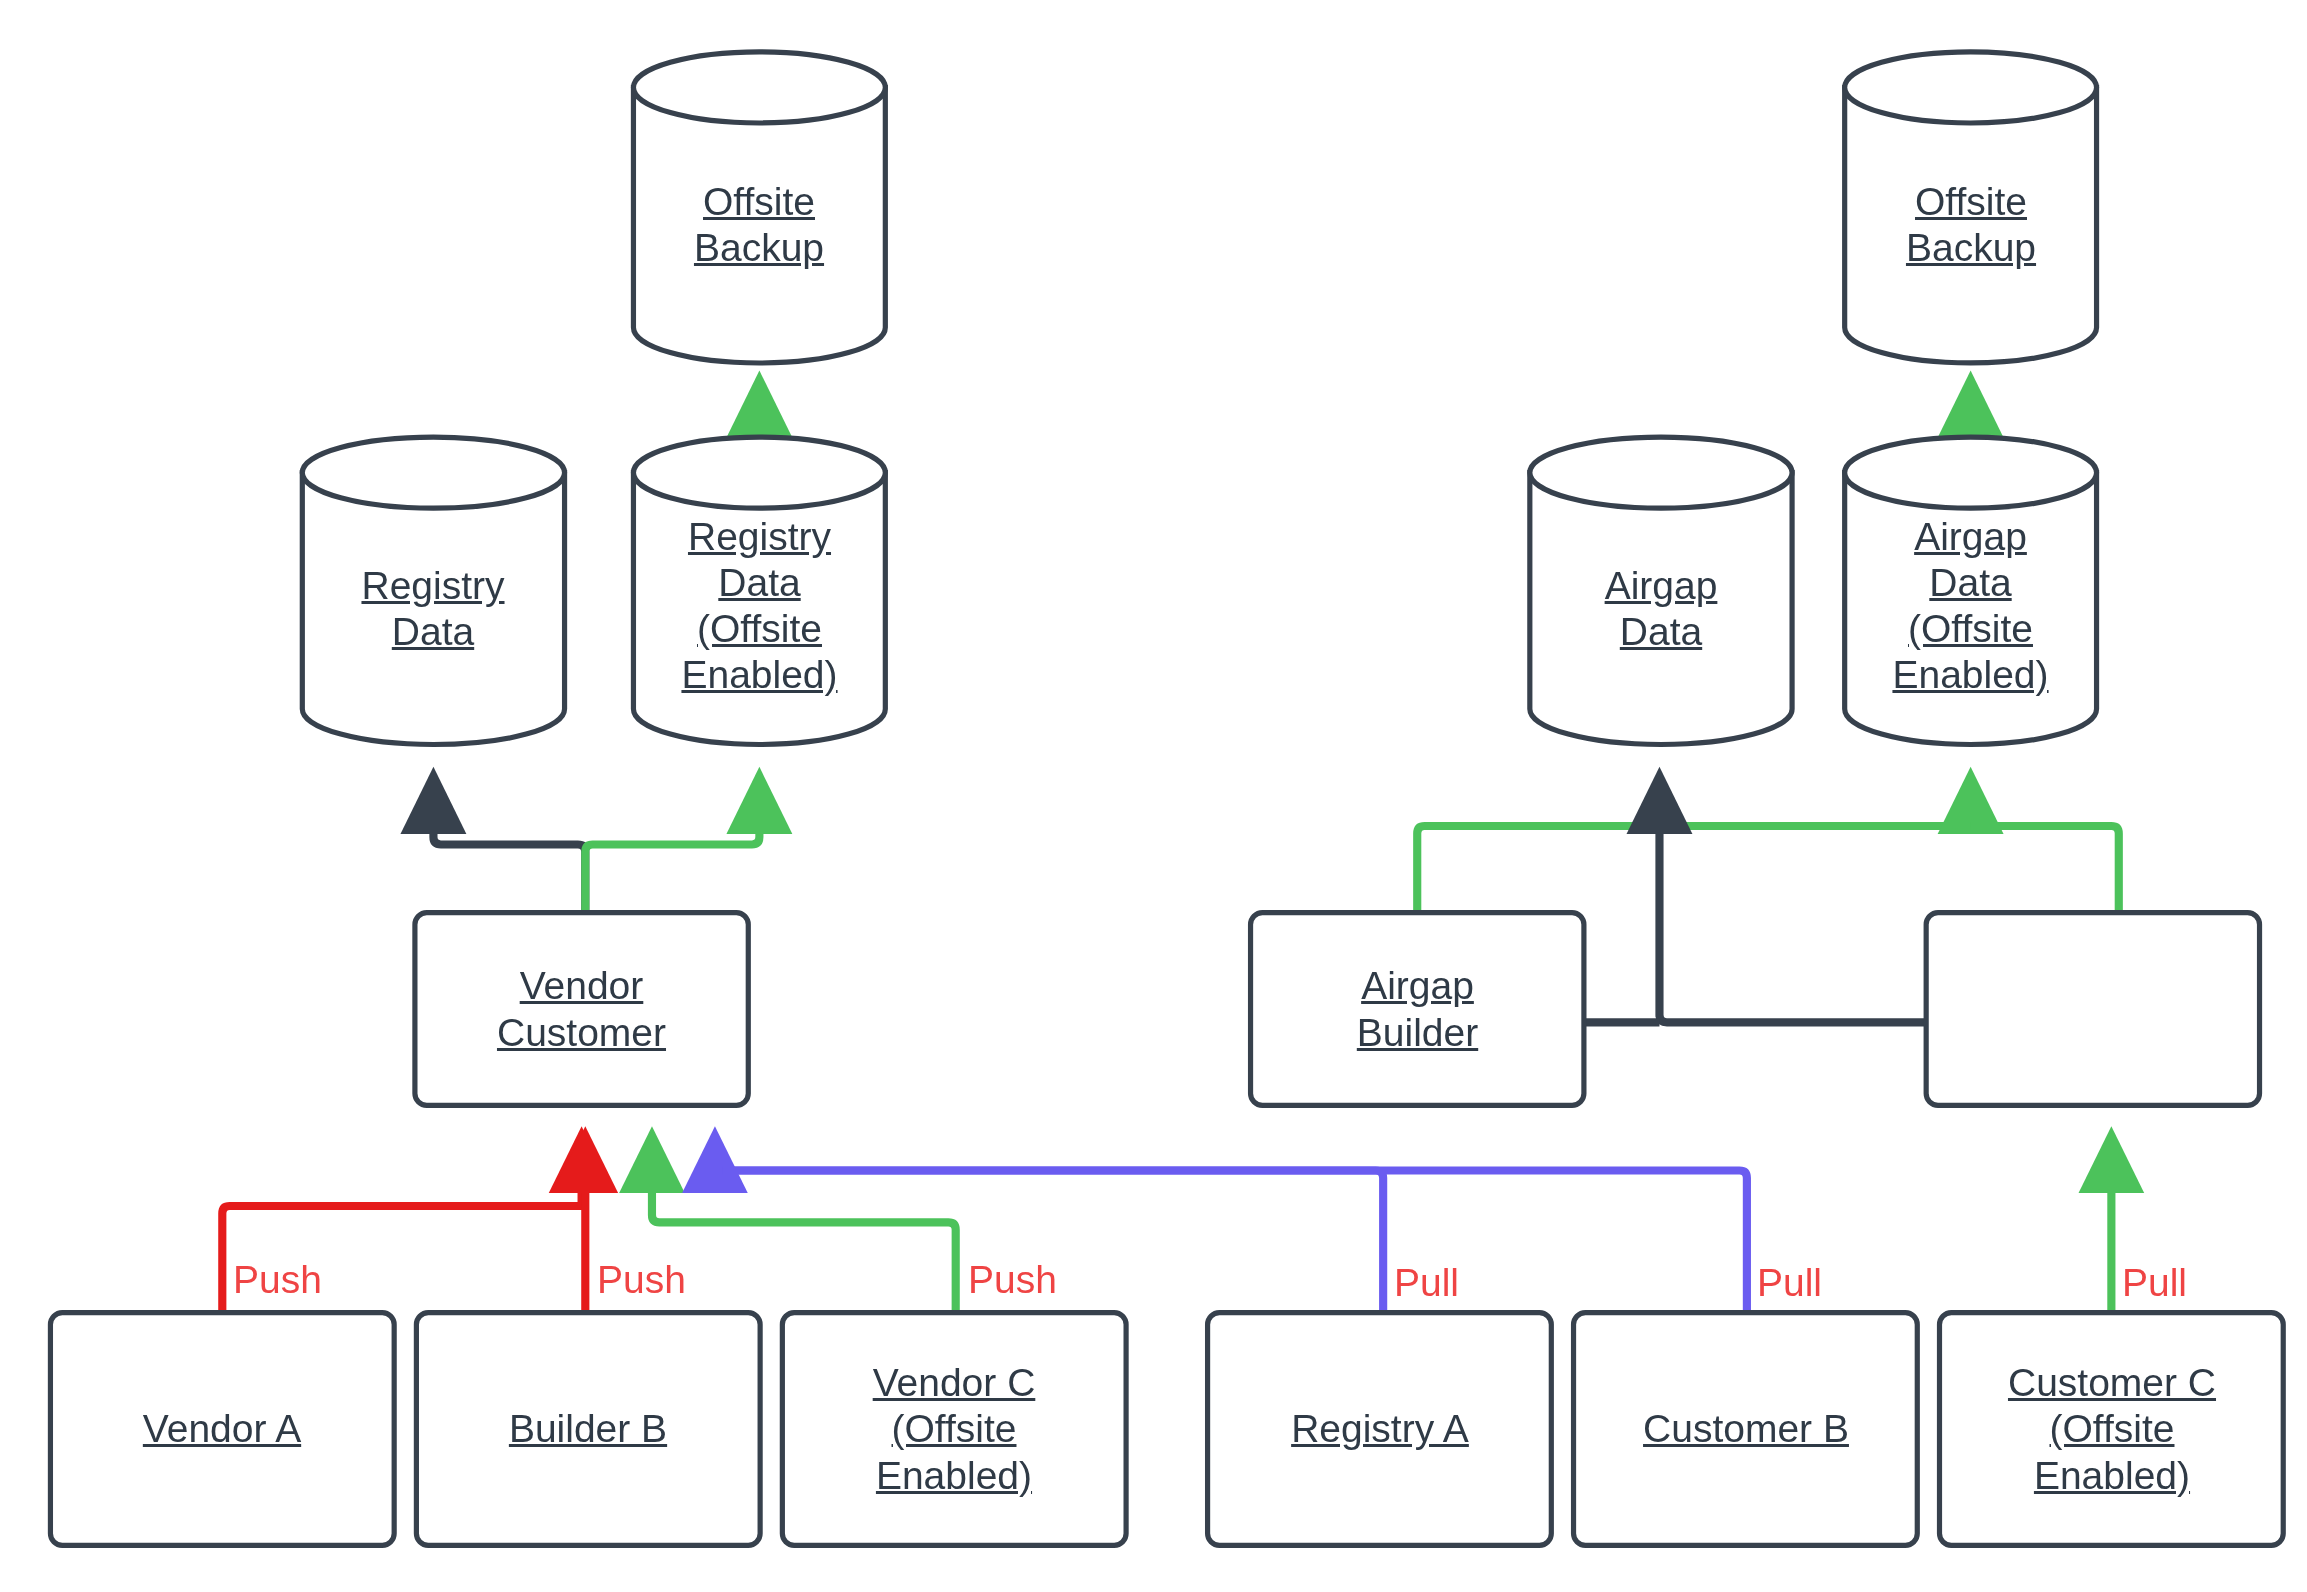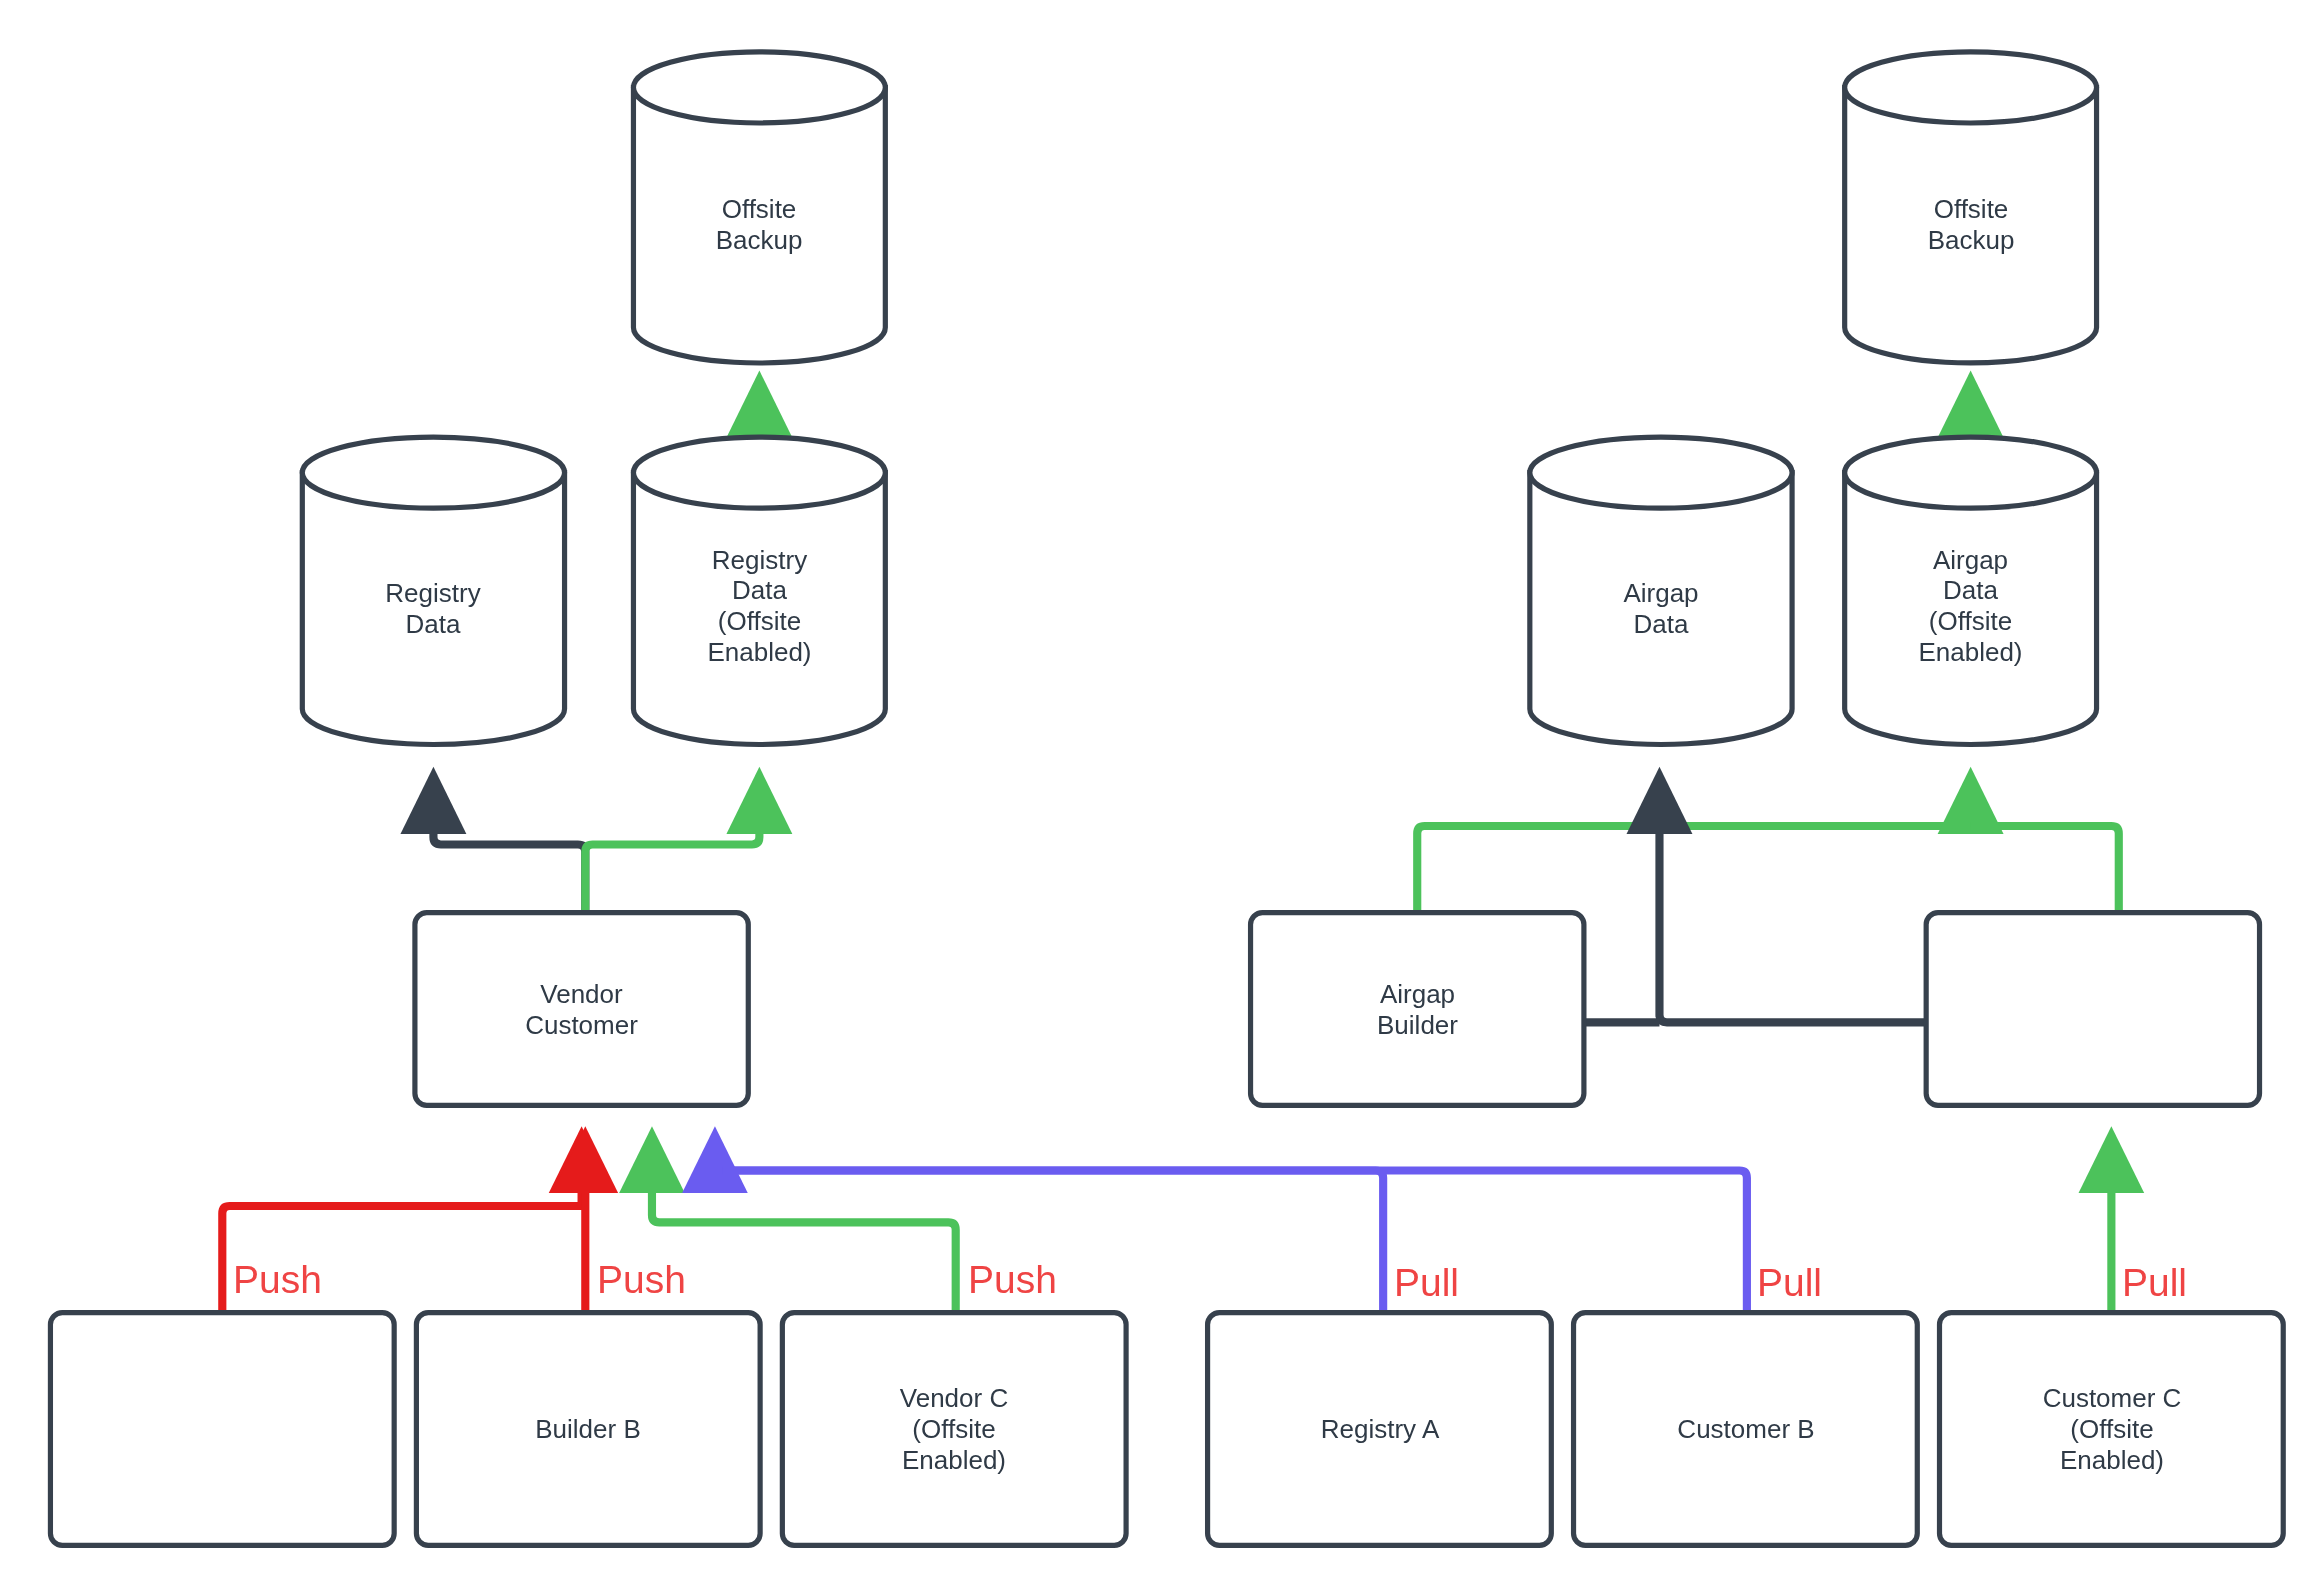--- a/index.html
+++ b/index.html
@@ -2,21 +2,21 @@
 <html style="font-size:12px"><head>
 <meta charset="utf-8">
 <style>
   html,body{margin:0;padding:0;background:#ffffff;}
   body{width:2307px;height:1592px;overflow:hidden;font-family:"Liberation Sans",sans-serif;}
   #stage{position:relative;width:2307px;height:1592px;background:#fff;}
   svg#canvas{position:absolute;left:0;top:0;width:2307px;height:1592px;display:block;}
   .node-label{
     position:absolute;display:flex;align-items:center;justify-content:center;
     text-align:center;color:#2f3a46;font-family:"Liberation Sans",sans-serif;
-    font-size:26px;line-height:1.18;white-space:pre-line;pointer-events:none;
+    font-size:39px;line-height:1.18;white-space:pre-line;pointer-events:none;text-decoration:underline;
   }
   .edge-label{
     position:absolute;color:#ef4444;font-family:"Liberation Sans",sans-serif;
     font-size:39px;line-height:1.1;white-space:nowrap;pointer-events:none;
   }
 </style>
 </head>
 <body>
 
 <div id="stage">
@@ -137,20 +137,21 @@
 (Offsite
 Enabled)</div>
 
   <div class="node-label" style="left:415px;top:913px;width:333px;height:193px;">Vendor
 Customer</div>
 
   <div class="node-label" style="left:1251px;top:913px;width:333px;height:193px;">Airgap
 Builder</div>
 
 
+  <div class="node-label" style="left:50px;top:1313px;width:344px;height:233px;">Vendor A</div>
 
   <div class="node-label" style="left:416px;top:1313px;width:344px;height:233px;">Builder B</div>
 
   <div class="node-label" style="left:782px;top:1313px;width:344px;height:233px;">Vendor C
 (Offsite
 Enabled)</div>
 
   <div class="node-label" style="left:1208px;top:1313px;width:344px;height:233px;">Registry A</div>
 
   <div class="node-label" style="left:1574px;top:1313px;width:344px;height:233px;">Customer B</div>

